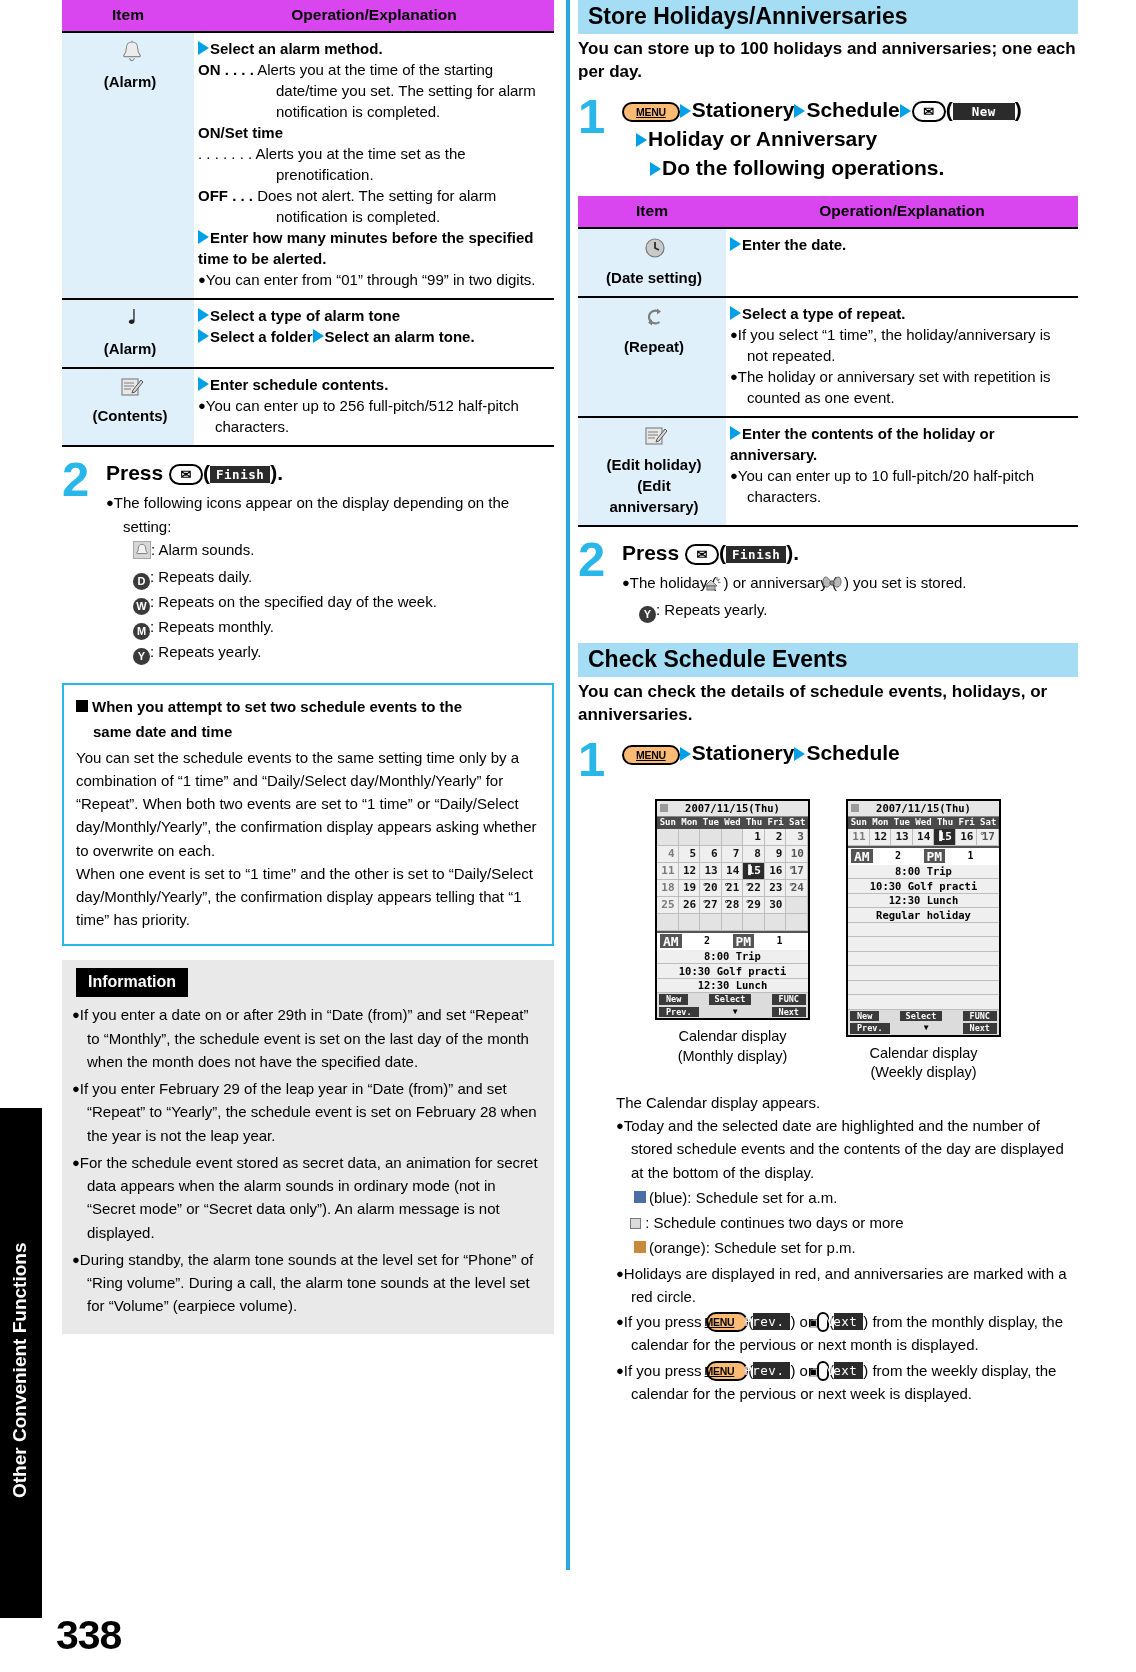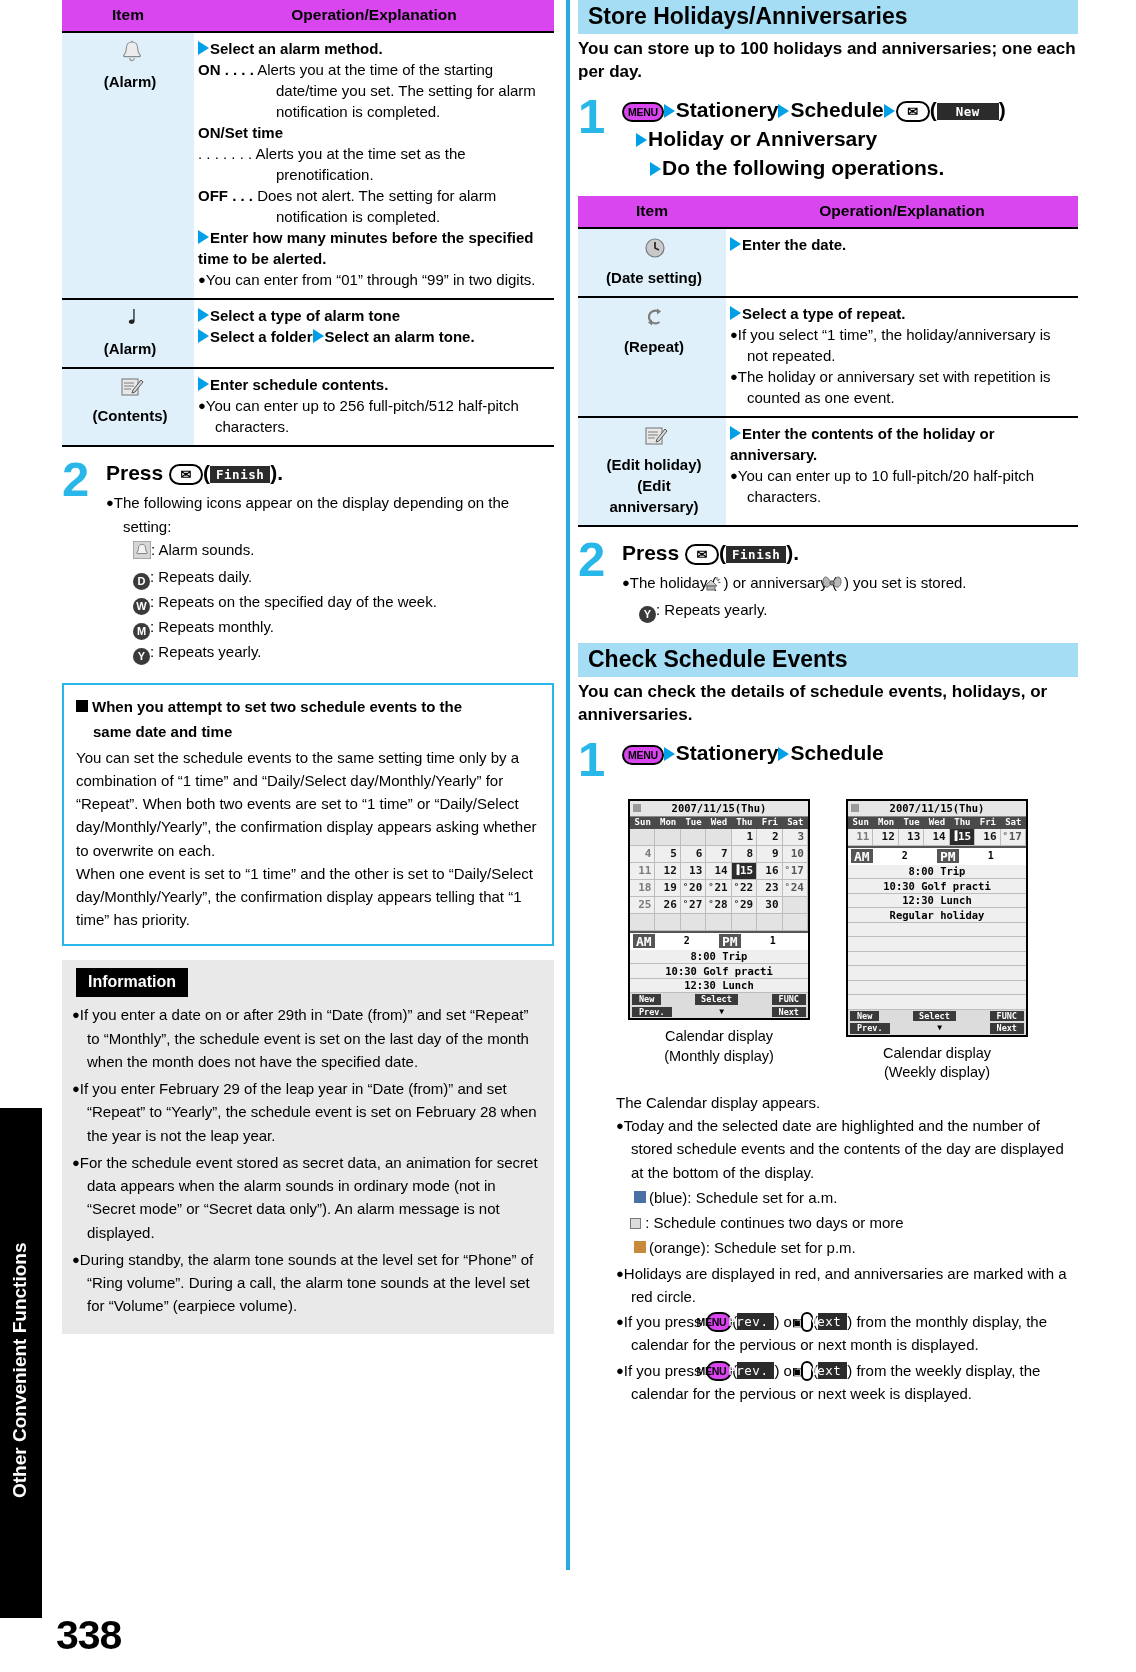--- a/index.html
+++ b/index.html
@@ -99,22 +99,22 @@
   .step-body { font-size:15px; line-height:1.55; margin-top:5px; }
 
   
   .key-round {
     display:inline-block; border:2.2px solid #000; border-radius:11px;
     padding:0px 7px; font-size:13px; line-height:17px; vertical-align:1px;
     font-weight:bold; background:#fff; min-width:34px; text-align:center;
   }
   .key-menu {
     display:inline-block; border:2.2px solid #000; border-radius:10px;
-    padding:0px 4px; font-size:10.5px; line-height:16px; vertical-align:1px;
-    font-weight:bold; background:#d946ef; letter-spacing:-0.3px;
+    padding:0px 12px; font-size:10.5px; line-height:16px; vertical-align:1px;
+    font-weight:bold; background:#fdba74; letter-spacing:-0.3px;text-decoration:underline;
   }
   .key-cam {
     display:inline-block; border:2.2px solid #000; border-radius:10px;
     padding:0px 4px; font-size:11px; line-height:16px; vertical-align:1px;
     background:#fff;
   }
   .softkey {
     display:inline-block; background:#2b2b2b; color:#fff;
     font-family:"DejaVu Sans Mono", monospace;
     font-size:12.5px; line-height:17px; padding:0px 6px;
@@ -160,21 +160,21 @@
     font-size:23px; font-weight:bold;
     padding:3px 0 4px 10px;
     margin-top:0px;
   }
   .sect-lead { font-size:17px; font-weight:bold; line-height:1.35; margin-top:4px; }
 
   
   .shots { display:flex; justify-content:center; gap:36px; margin-top:14px; }
   .shot-wrap { text-align:center; }
   .phone {
-    width:182px; border:2px solid #000; background:#737373;
+    width:155px; border:2px solid #000; background:#737373;
     font-family:"DejaVu Sans Mono", monospace;
     font-size:9.5px; line-height:1;
   }
   .ph-title {
     background:#e6e6e6; color:#000; font-weight:bold;
     font-size:10.5px; padding:2px 0 2px 0; text-align:center;
     border-bottom:1px solid #888; position:relative;
   }
   .ph-title .mini { position:absolute; left:3px; top:3px; width:8px; height:8px; background:#9a9a9a; }
   .dow {

